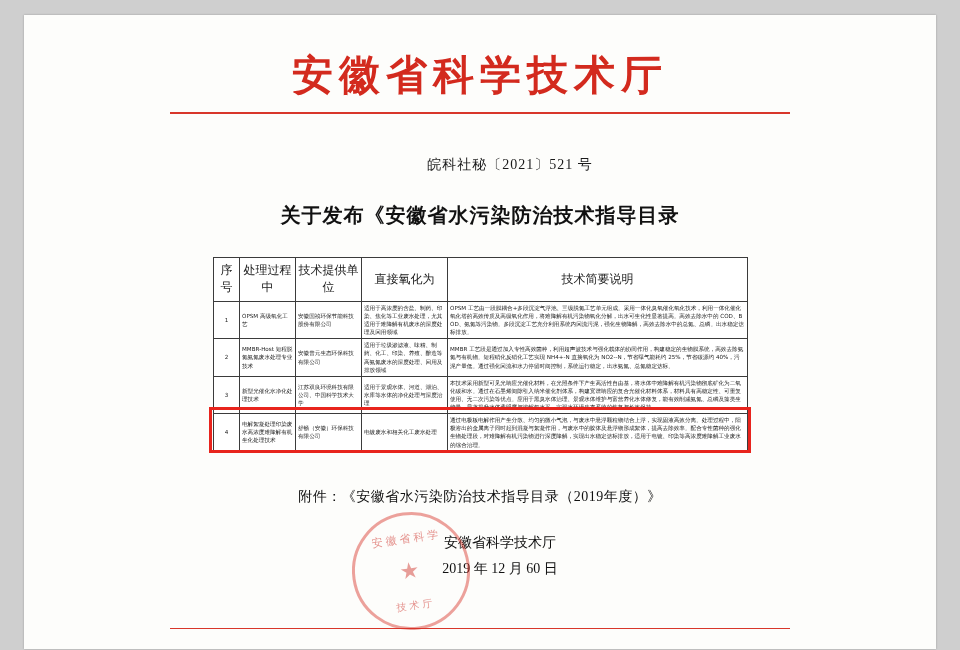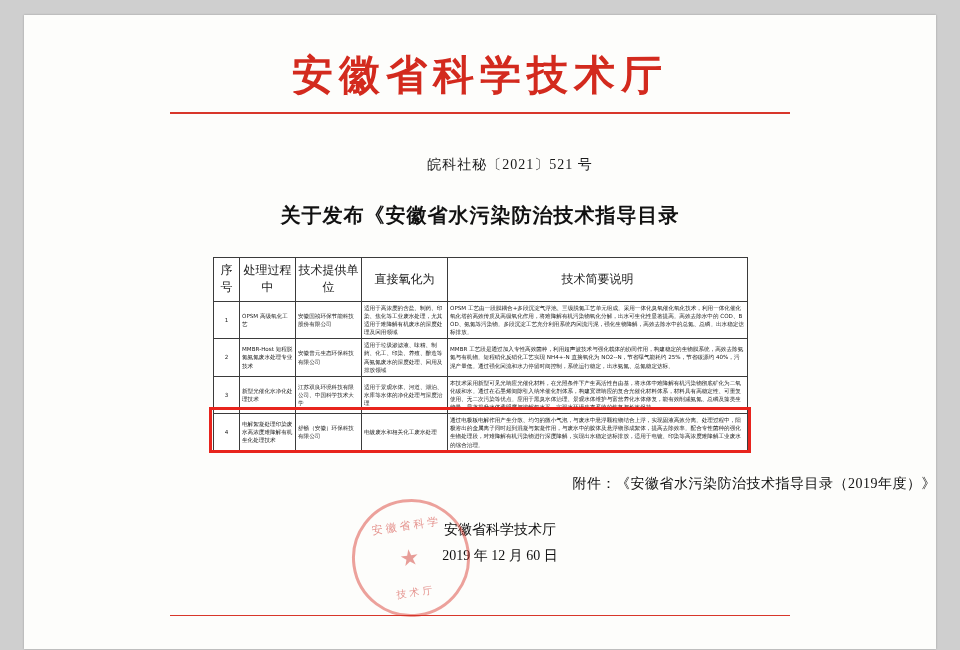--- a/index.html
+++ b/index.html
@@ -112,24 +112,24 @@
     position: absolute;
     left: -4px;
     top: 150px;
     width: 542px;
     height: 46px;
     border: 3px solid #e8241d;
     box-sizing: border-box;
     pointer-events: none;
   }
   .attachment {
-    text-align: right;
+    text-align: center;
     font-size: 14px;
     color: #111;
-    margin-top: 23px;
+    margin-top: 36px;
     letter-spacing: 0.5px;
   }
   .signature {
     margin-top: 24px;
     text-align: center;
     position: relative;
     height: 84px;
   }
   .sig-inner {
     display: inline-block;

